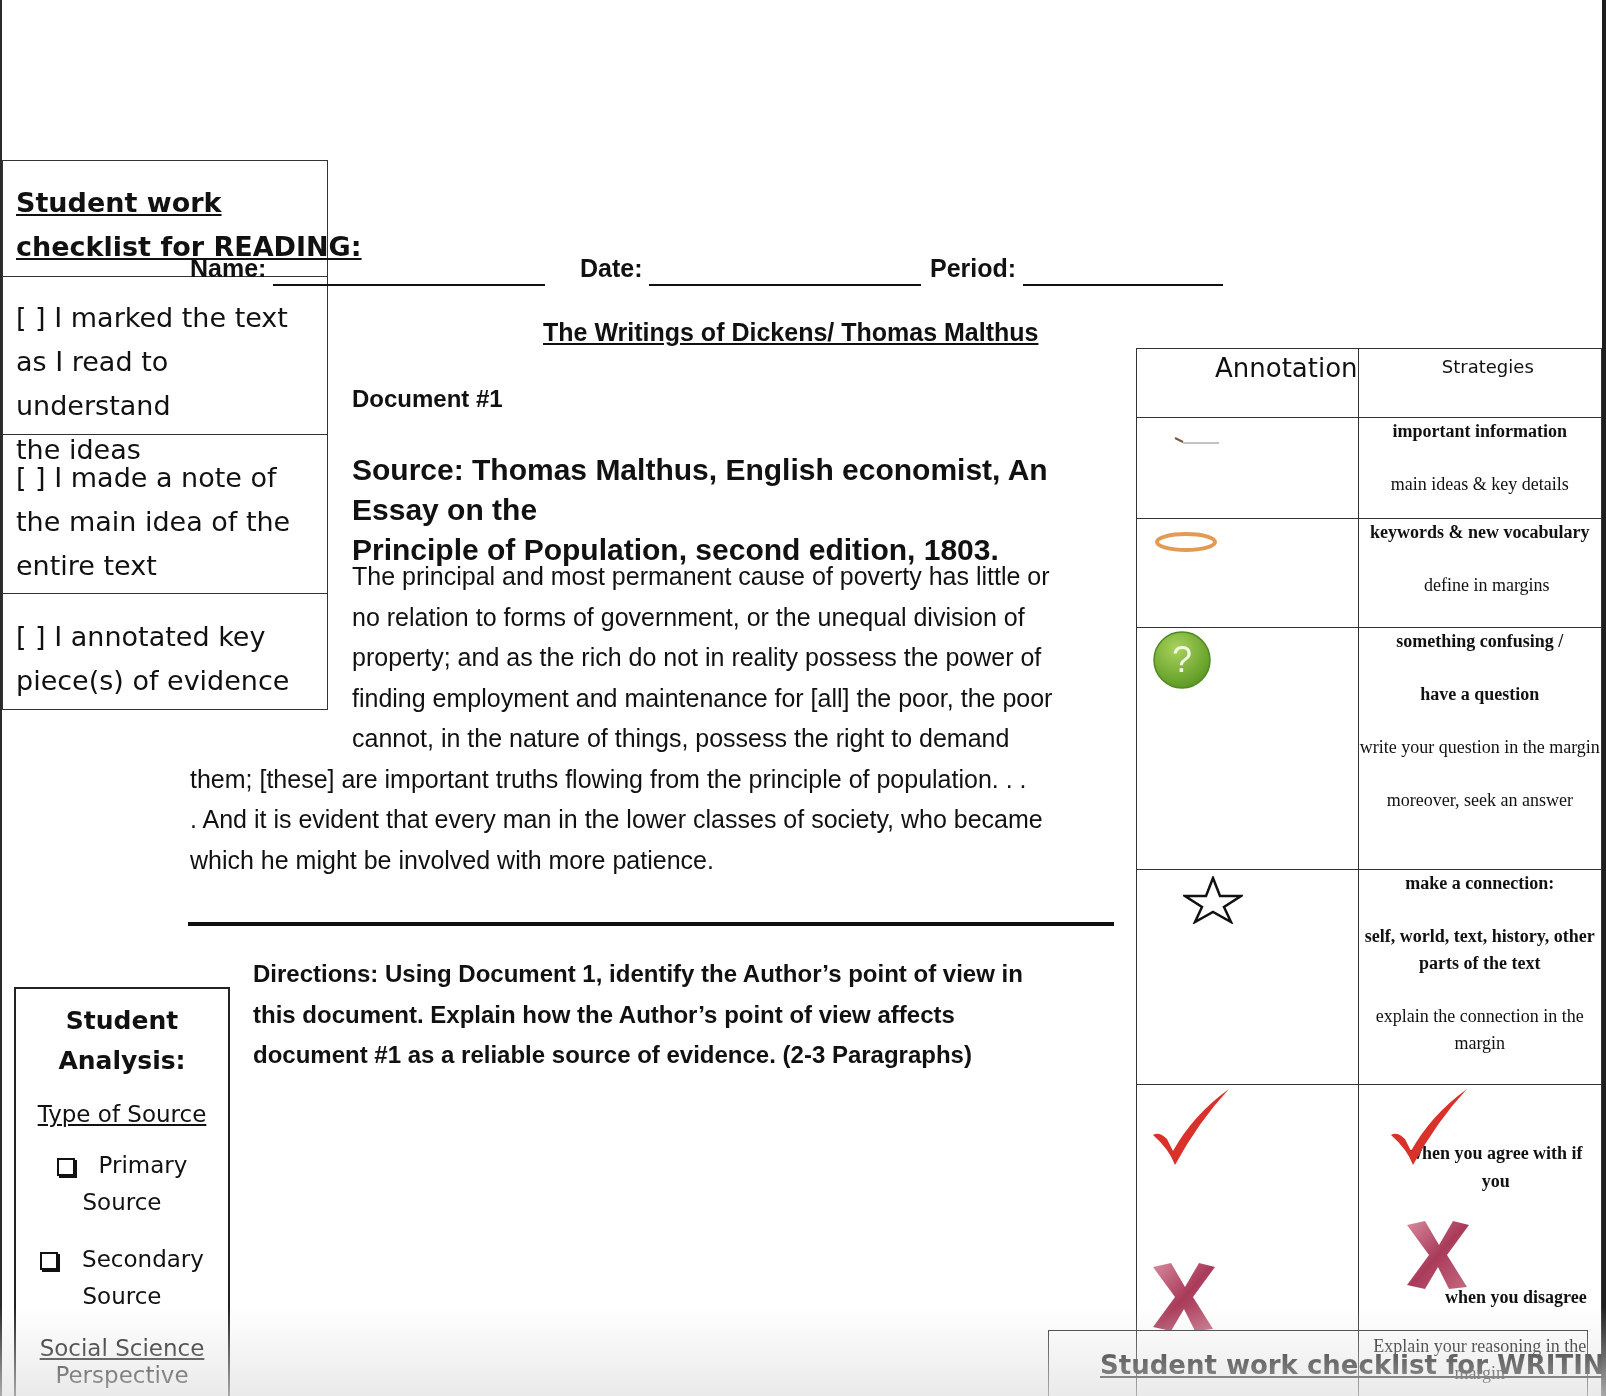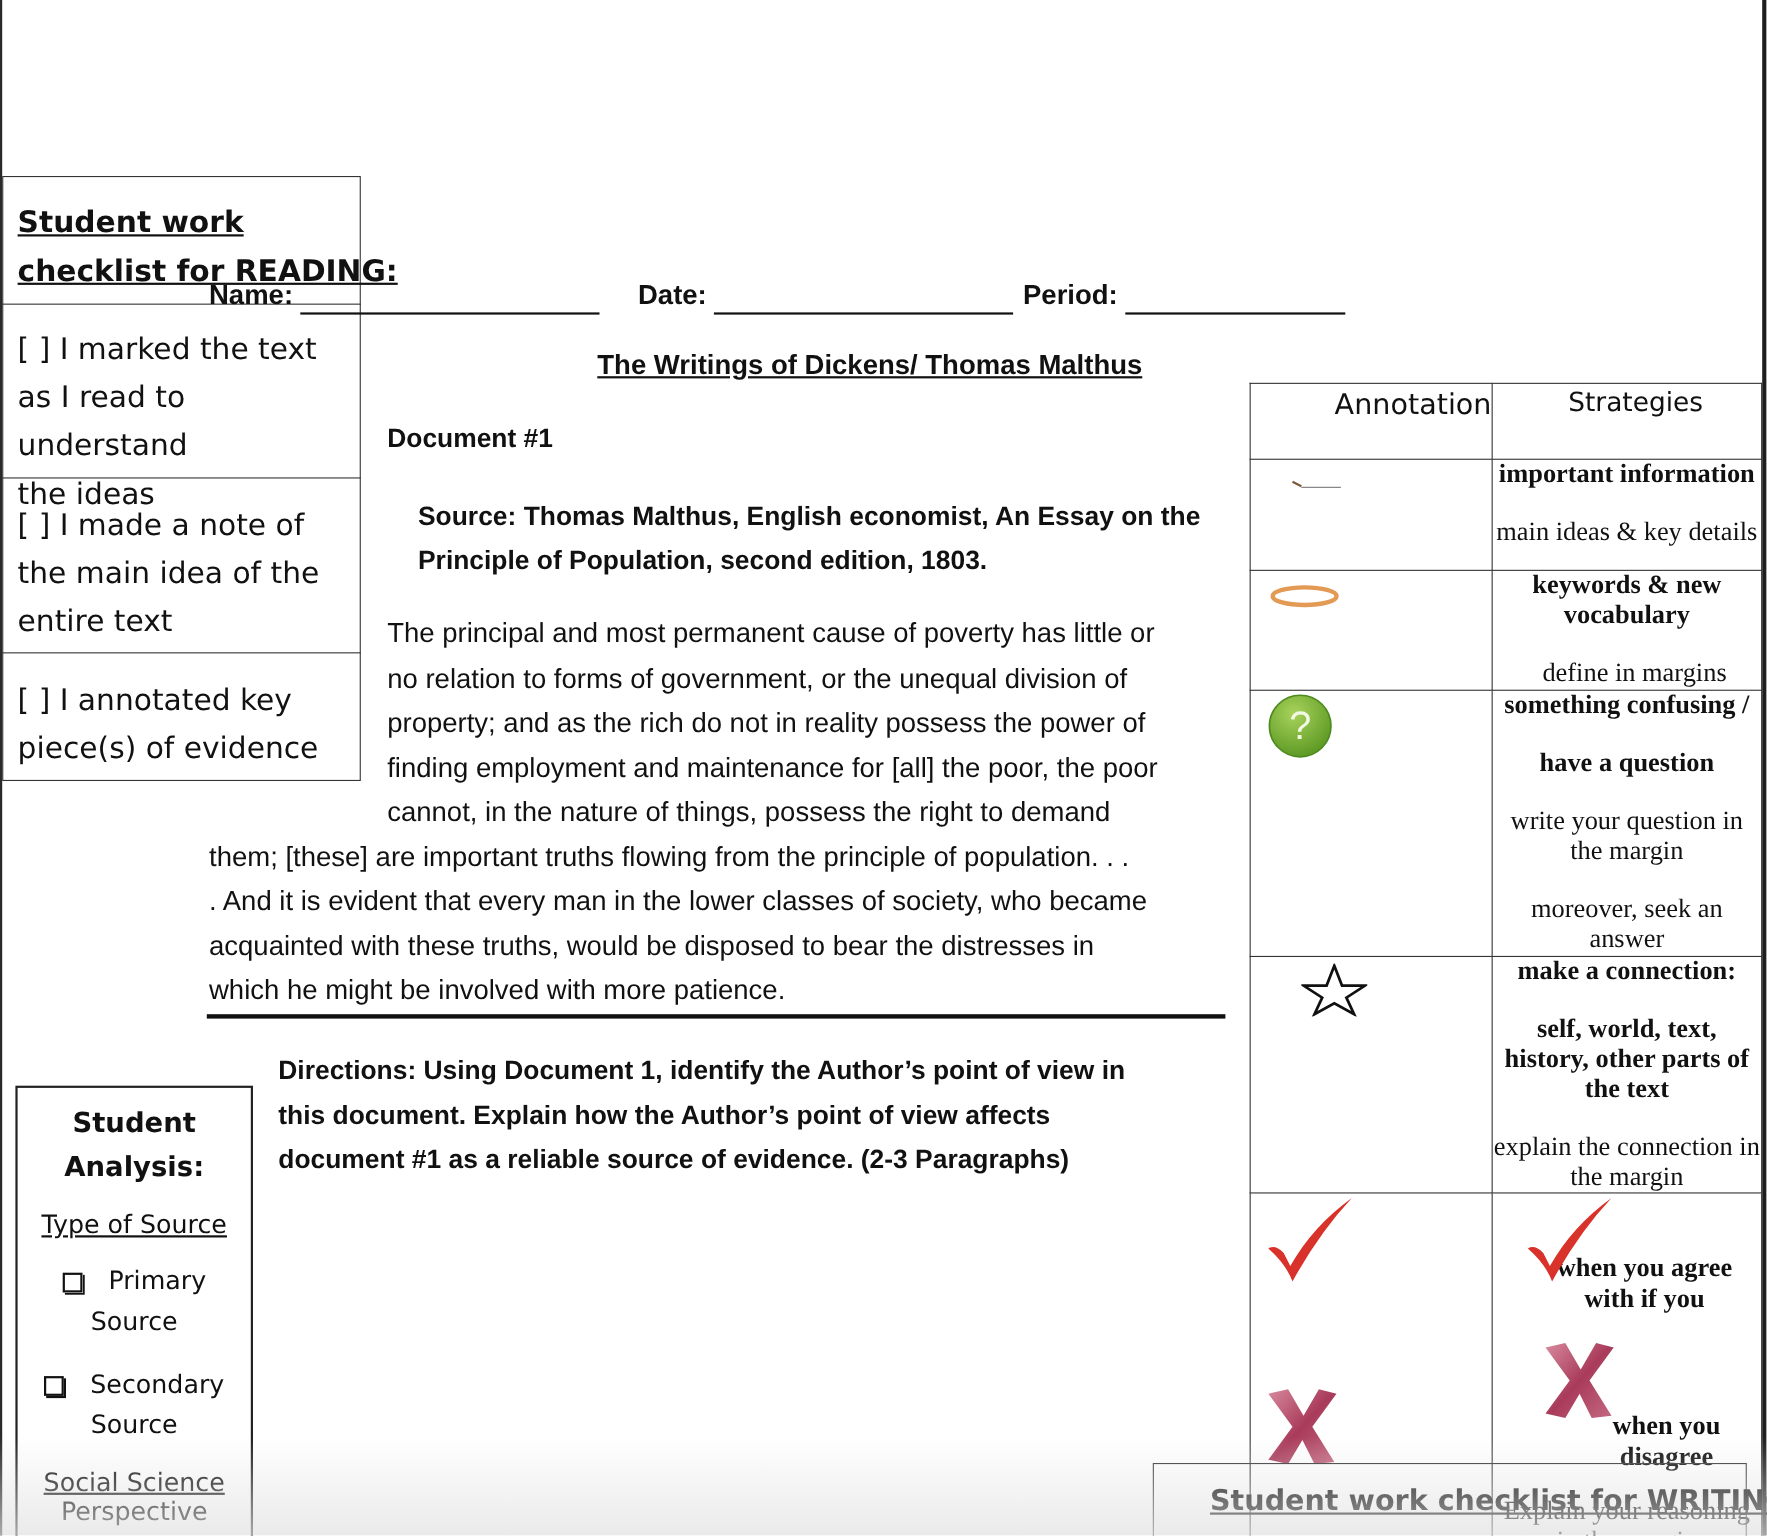--- a/index.html
+++ b/index.html
@@ -24,41 +24,41 @@
   .reading-sep { position: absolute; left: 2px; width: 326px; height: 1px; background: #333; }
   .reading-item { position: absolute; left: 16px; width: 305px; font-size: 27px; line-height: 44px; }
 
   
   .fields { position: absolute; top: 250px; font-weight: bold; font-size: 25px; line-height: 36px; }
   .blank { display: inline-block; border-bottom: 2px solid #111; height: 26px; vertical-align: bottom; }
 
   .doc-title { position: absolute; left: 543px; top: 318px; font-weight: bold; font-size: 25px;
     text-decoration: underline; }
   .doc-num { position: absolute; left: 352px; top: 385px; font-weight: bold; font-size: 24px; }
-  .source { position: absolute; left: 352px; top: 450px; width: 760px; font-weight: bold; font-size: 24px; line-height: 40px; margin-left: 28px; }
+  .source { position: absolute; left: 352px; top: 450px; width: 760px; font-weight: bold; font-size: 30px; line-height: 40px; }
   .passage { position: absolute; left: 190px; top: 556px; width: 930px; font-size: 25px; line-height: 40.5px; }
   .passage .indent { display: block; padding-left: 162px; }
   .rule { position: absolute; left: 188px; top: 922px; width: 926px; height: 4px; background: #111; }
 
   .directions { position: absolute; left: 253px; top: 954px; width: 860px; font-weight: bold; font-size: 24px; line-height: 40.5px; }
 
   
   .analysis { position: absolute; left: 14px; top: 967px; width: 216px; height: 450px;
     border: 2px solid #222; box-sizing: border-box; text-align: center; font-size: 23px; }
   .analysis .t { font-weight: bold; font-size: 25px; line-height: 40px; margin-top: 12px; }
   .analysis .sub { text-decoration: underline; margin-top: 20px; }
   .analysis .opt { margin-top: 20px; line-height: 37px; text-align: center; }
   .cb { display: inline-block; width: 14px; height: 14px; border: 2px solid #111; box-shadow: 2px 2px 0 #111;
     margin-right: 24px; vertical-align: middle; }
 
   
   .atable { position: absolute; left: 1136px; top: 348px; width: 466px; border-collapse: collapse; }
   .atable td { border: 1.5px solid #333; vertical-align: top; padding: 0; }
   .atable .c1 { width: 218px; position: relative; }
-  .atable .c2 { width: 246px; text-align: center; font-size: 24px; line-height: 27px; position: relative; }
+  .atable .c2 { width: 246px; text-align: center; font-size: 18px; line-height: 27px; position: relative; }
   .hdr { font-size: 26px; padding: 4px 0 0 16px !important; text-align: right; height: 64px; }
   .b { font-weight: bold; }
   .gap { height: 26px; }
 
   .writing-box { position: absolute; left: 1048px; top: 1330px; width: 540px; height: 70px;
     border: 1.5px solid #333; box-sizing: border-box; }
   .writing-title { position: absolute; left: 1100px; top: 1330px; font-weight: bold; font-size: 26px;
     text-decoration: underline; white-space: nowrap; }
 </style>
 </head>
@@ -111,21 +111,20 @@
   <div>Principle of Population, second edition, 1803.</div>
 </div>
 <div class="passage">
   <span class="indent">The principal and most permanent cause of poverty has little or</span>
   <span class="indent">no relation to forms of government, or the unequal division of</span>
   <span class="indent">property; and as the rich do not in reality possess the power of</span>
   <span class="indent">finding employment and maintenance for [all] the poor, the poor</span>
   <span class="indent">cannot, in the nature of things, possess the right to demand</span>
   <span style="display:block">them; [these] are important truths flowing from the principle of population. . .</span>
   <span style="display:block">. And it is evident that every man in the lower classes of society, who became</span>
-  <span style="display:block">acquainted with these truths, would be disposed to bear the distresses in</span>
   <span style="display:block">which he might be involved with more patience.</span>
 </div>
 <div class="rule"></div>
 
 <div class="directions">
   <div>Directions:  Using Document 1, identify the Author’s point of view in</div>
   <div>this document.  Explain how the Author’s point of view affects</div>
   <div>document #1 as a reliable source of evidence.  (2-3 Paragraphs)</div>
 </div>
 

